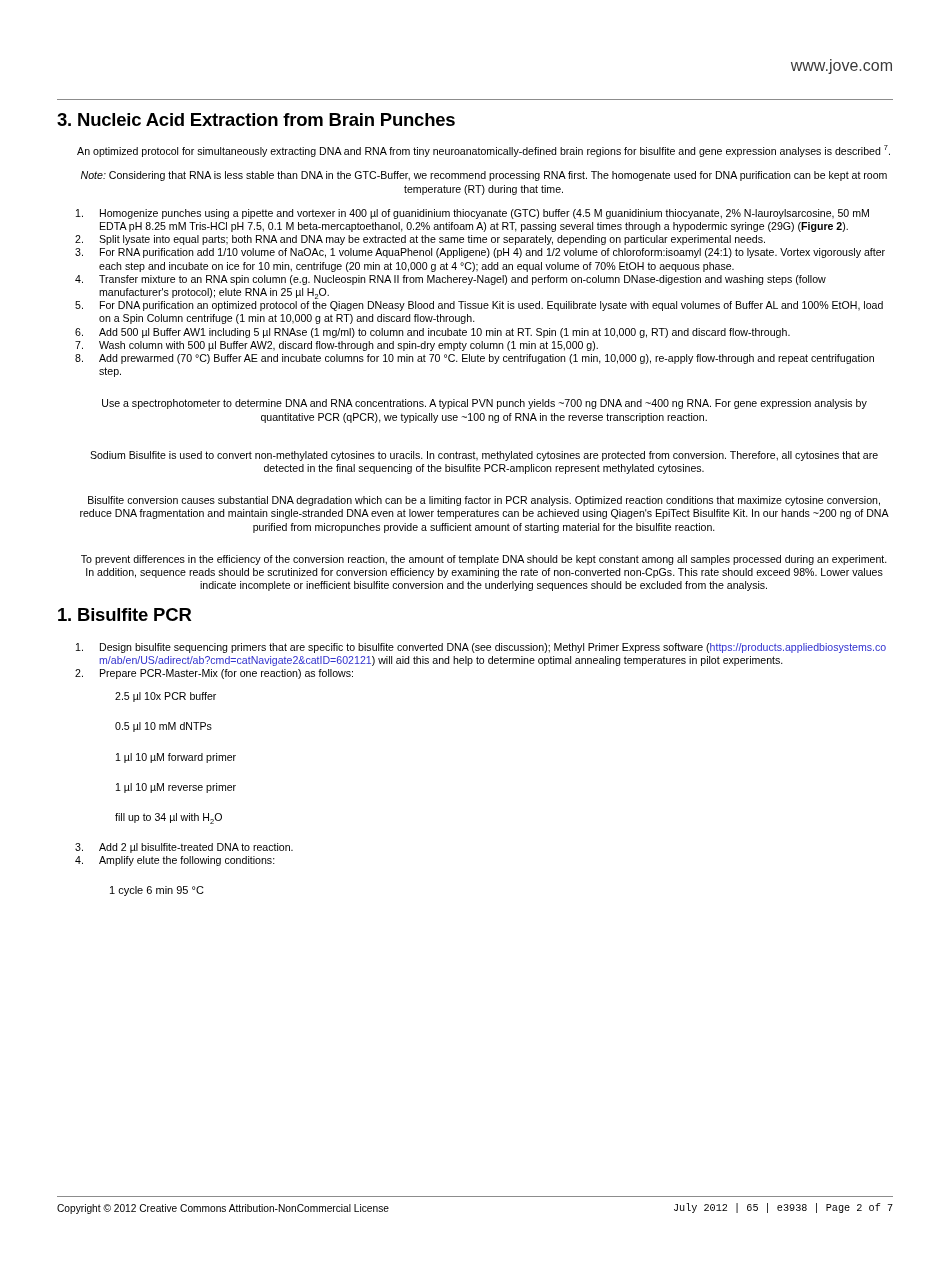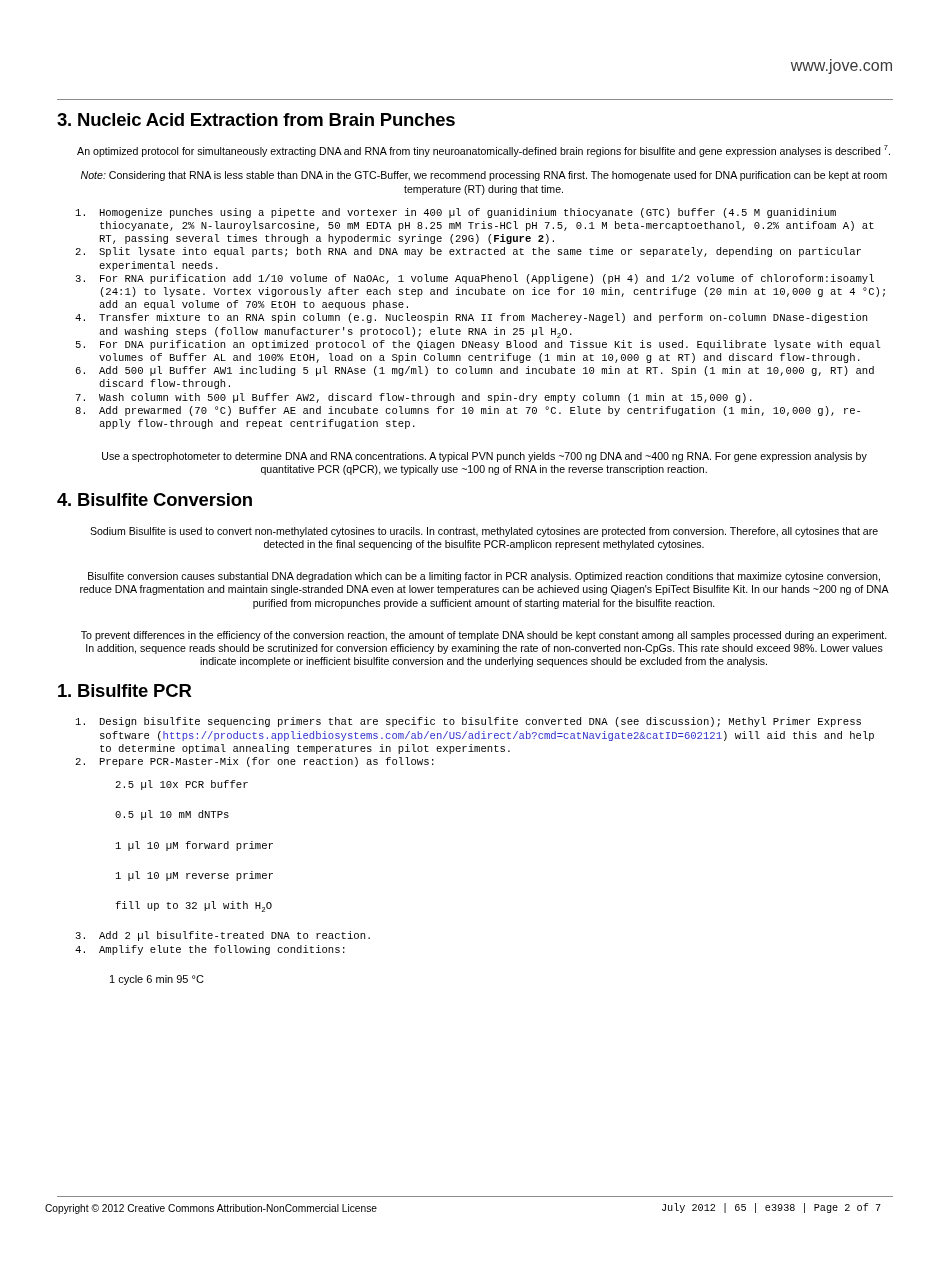--- a/index.html
+++ b/index.html
@@ -111,21 +111,20 @@
     counter-reset: stepnum;
     font-size: 10.6px;
   }
   ol.steps > li {
     counter-increment: stepnum;
     position: relative;
     padding-left: 24px;
     line-height: 13.2px;
     margin: 0 0 0 0;
     color: #000;
-    font-family: Liberation Mono, monospace;
   }
   ol.steps > li::before {
     content: counter(stepnum) ".";
     position: absolute;
     left: 0;
     top: 0;
     width: 18px;
     text-align: left;
   }
   ol.steps.pcr > li { margin-bottom: 0; }
@@ -172,21 +171,21 @@
   .footer-rule {
     position: absolute;
     left: 57px;
     top: 1196px;
     width: 836px;
     height: 0;
     border-top: 1px solid #8c8c8c;
   }
   .footer {
     position: absolute;
-    left: 45px;
+    left: 57px;
     top: 1203px;
     width: 836px;
     display: flex;
     justify-content: space-between;
     align-items: flex-end;
     font-size: 10.2px;
     color: #000;
   }
   .footer-right { white-space: nowrap; font-family: Liberation Mono, monospace; }
 </style>
@@ -237,21 +236,20 @@
           <li>
             <span>Add prewarmed (70 °C) Buffer AE and incubate columns for 10 min at 70 °C. Elute by centrifugation (1 min, 10,000 g), re-apply flow-through and repeat centrifugation step.</span>
           </li>
         </ol>
         <div class="spacer-sm"></div>
         <p class="para">Use a spectrophotometer to determine DNA and RNA concentrations. A typical PVN punch yields ~700 ng DNA and ~400 ng RNA. For gene expression analysis by quantitative PCR (qPCR), we typically use ~100 ng of RNA in the reverse transcription reaction.</p>
       </div>
     </div>
 
     <div class="section">
-      <h2 class="section-title">4. Bisulfite Conversion</h2>
       <div class="spacer-md"></div>
       <div class="body-block">
         <p class="para">Sodium Bisulfite is used to convert non-methylated cytosines to uracils. In contrast, methylated cytosines are protected from conversion. Therefore, all cytosines that are detected in the final sequencing of the bisulfite PCR-amplicon represent methylated cytosines.</p>
         <div class="spacer-sm"></div>
         <p class="para">Bisulfite conversion causes substantial DNA degradation which can be a limiting factor in PCR analysis. Optimized reaction conditions that maximize cytosine conversion, reduce DNA fragmentation and maintain single-stranded DNA even at lower temperatures can be achieved using Qiagen's EpiTect Bisulfite Kit. In our hands ~200 ng of DNA purified from micropunches provide a sufficient amount of starting material for the bisulfite reaction.</p>
         <div class="spacer-sm"></div>
         <p class="para">To prevent differences in the efficiency of the conversion reaction, the amount of template DNA should be kept constant among all samples processed during an experiment. In addition, sequence reads should be scrutinized for conversion efficiency by examining the rate of non-converted non-CpGs. This rate should exceed 98%. Lower values indicate incomplete or inefficient bisulfite conversion and the underlying sequences should be excluded from the analysis.</p>
       </div>
     </div>
 
@@ -264,21 +262,21 @@
             <span>Design bisulfite sequencing primers that are specific to bisulfite converted DNA (see discussion); Methyl Primer Express software (</span><span class="link">https://products.appliedbiosystems.com/ab/en/US/adirect/ab?cmd=catNavigate2&amp;catID=602121</span><span>) will aid this and help to determine optimal annealing temperatures in pilot experiments.</span>
           </li>
           <li>
             <span>Prepare PCR-Master-Mix (for one reaction) as follows:</span>
             <ul class="mix-list">
               <li>2.5 µl 10x PCR buffer</li>
               <li>0.5 µl 10 mM dNTPs</li>
               <li>1 µl 10 µM forward primer</li>
               <li>1 µl 10 µM reverse primer</li>
               <li>
-                <span>fill up to 32 µl with H</span><span class="sub">2</span><span>O</span>
+                <span>fill up to 34 µl with H</span><span class="sub">2</span><span>O</span>
               </li>
             </ul>
           </li>
           <li>
             <span>Add 2 µl bisulfite-treated DNA to reaction.</span>
           </li>
           <li>
             <span>Amplify elute the following conditions:</span>
           </li>
         </ol>

